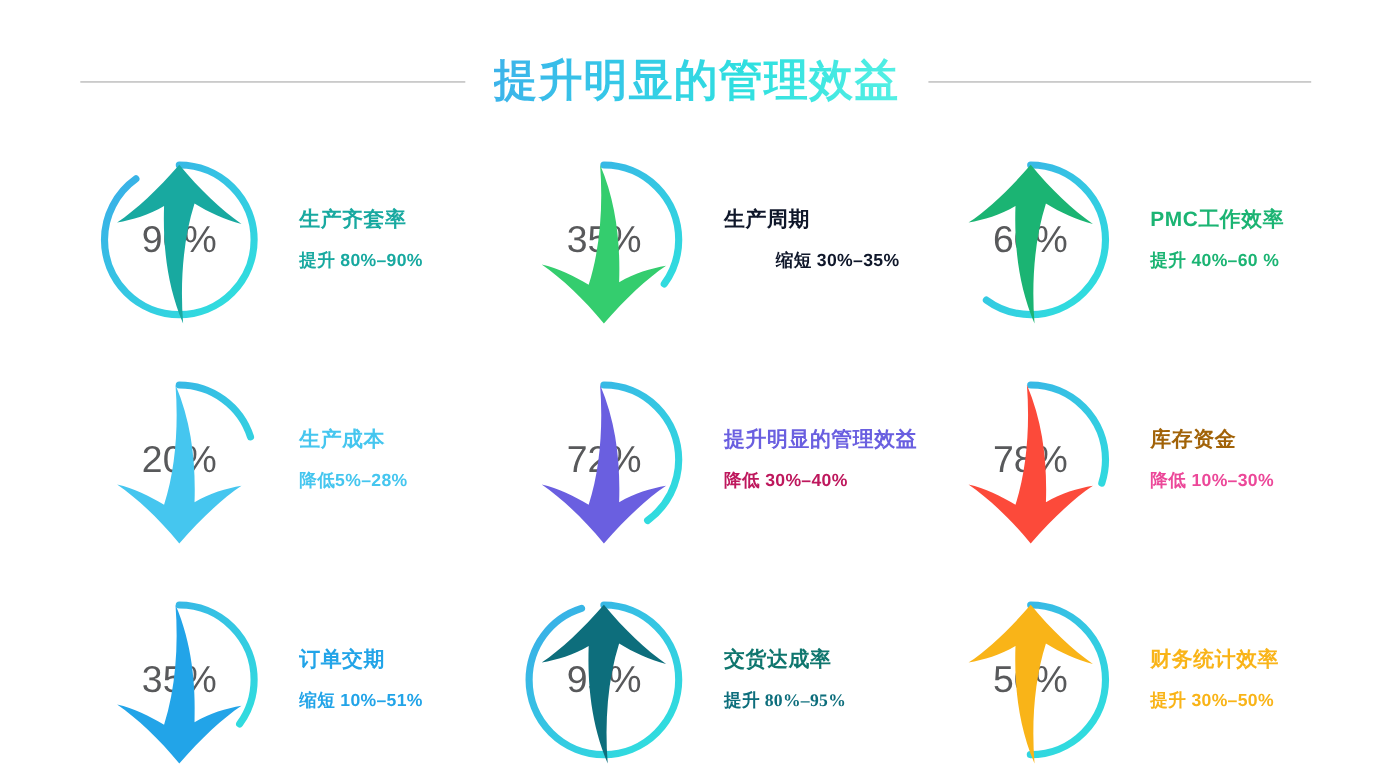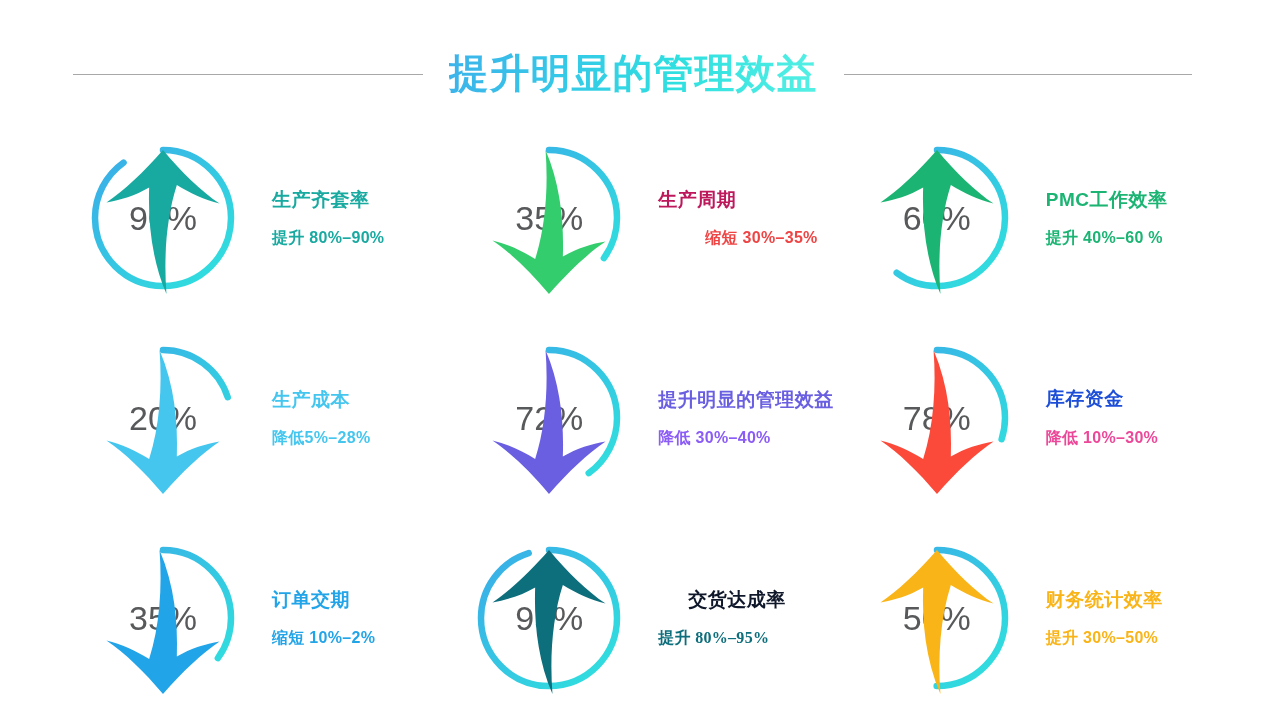--- a/index.html
+++ b/index.html
@@ -177,22 +177,22 @@
             <circle cx="75" cy="75" r="68" fill="none" stroke="url(#ringgrad1)" stroke-width="6.5" stroke-linecap="round" stroke-dasharray="149.53981031087415 279.71679057733775" transform="rotate(-90 75 75)"></circle>
           </svg>
           <div class="gauge-center">
             <div class="pct">35%</div>
             <svg class="arrow" viewBox="0 0 22 26">
               <path d="M11 25.5 C14.4 21.6 17.8 18.4 20.8 16.4 C18.4 16.8 15.8 17.6 13.4 19.0 C13.6 13.0 13.0 6.6 10.4 0.5 C10.9 7.0 10.4 13.8 8.6 19.4 C6.3 18.0 3.8 16.8 1.2 16.2 C4.4 18.4 7.8 21.6 11 25.5 Z" fill="#34cd6e"></path>
             </svg>
           </div>
         </div>
         <div class="labels">
-          <div class="metric-title" style="color: #be185d;">生产周期</div>
-          <div class="metric-sub" style="color: #ef4444; padding-left: 47px;">缩短 30%–35%</div>
+          <div class="metric-title" style="color: #0f172a;">生产周期</div>
+          <div class="metric-sub" style="color: #0f172a; padding-left: 47px;">缩短 30%–35%</div>
         </div>
       </div>
       <div class="cell">
         <div class="gauge">
           <svg viewBox="0 0 150 150">
             <defs>
               <linearGradient id="ringgrad2" x1="1" y1="0" x2="0" y2="1">
                 <stop offset="0%" stop-color="#3aabe8"></stop>
                 <stop offset="100%" stop-color="#2fe3dd"></stop>
               </linearGradient>
@@ -247,21 +247,21 @@
           </svg>
           <div class="gauge-center">
             <div class="pct">72%</div>
             <svg class="arrow" viewBox="0 0 22 26">
               <path d="M11 25.5 C14.4 21.6 17.8 18.4 20.8 16.4 C18.4 16.8 15.8 17.6 13.4 19.0 C13.6 13.0 13.0 6.6 10.4 0.5 C10.9 7.0 10.4 13.8 8.6 19.4 C6.3 18.0 3.8 16.8 1.2 16.2 C4.4 18.4 7.8 21.6 11 25.5 Z" fill="#6a5fe0"></path>
             </svg>
           </div>
         </div>
         <div class="labels">
           <div class="metric-title" style="color: rgb(106, 95, 224);">提升明显的管理效益</div>
-          <div class="metric-sub" style="color: #8b5cf6;">降低 30%–40%</div>
+          <div class="metric-sub" style="color: #be185d;">降低 30%–40%</div>
         </div>
       </div>
       <div class="cell">
         <div class="gauge">
           <svg viewBox="0 0 150 150">
             <defs>
               <linearGradient id="ringgrad5" x1="1" y1="0" x2="0" y2="1">
                 <stop offset="0%" stop-color="#3aabe8"></stop>
                 <stop offset="100%" stop-color="#2fe3dd"></stop>
               </linearGradient>
@@ -269,21 +269,21 @@
             <circle cx="75" cy="75" r="68" fill="none" stroke="url(#ringgrad5)" stroke-width="6.5" stroke-linecap="round" stroke-dasharray="128.17698026646357 301.0796206217483" transform="rotate(-90 75 75)"></circle>
           </svg>
           <div class="gauge-center">
             <div class="pct">78%</div>
             <svg class="arrow" viewBox="0 0 22 26">
               <path d="M11 25.5 C14.4 21.6 17.8 18.4 20.8 16.4 C18.4 16.8 15.8 17.6 13.4 19.0 C13.6 13.0 13.0 6.6 10.4 0.5 C10.9 7.0 10.4 13.8 8.6 19.4 C6.3 18.0 3.8 16.8 1.2 16.2 C4.4 18.4 7.8 21.6 11 25.5 Z" fill="#fc4a3a"></path>
             </svg>
           </div>
         </div>
         <div class="labels">
-          <div class="metric-title" style="color: #1d4ed8; font-family: Liberation Mono, monospace;">库存资金</div>
+          <div class="metric-title" style="color: #a16207;">库存资金</div>
           <div class="metric-sub" style="color: #ec4899;">降低 10%–30%</div>
         </div>
       </div>
       <div class="cell">
         <div class="gauge">
           <svg viewBox="0 0 150 150">
             <defs>
               <linearGradient id="ringgrad6" x1="1" y1="0" x2="0" y2="1">
                 <stop offset="0%" stop-color="#3aabe8"></stop>
                 <stop offset="100%" stop-color="#2fe3dd"></stop>
@@ -293,21 +293,21 @@
           </svg>
           <div class="gauge-center">
             <div class="pct">35%</div>
             <svg class="arrow" viewBox="0 0 22 26">
               <path d="M11 25.5 C14.4 21.6 17.8 18.4 20.8 16.4 C18.4 16.8 15.8 17.6 13.4 19.0 C13.6 13.0 13.0 6.6 10.4 0.5 C10.9 7.0 10.4 13.8 8.6 19.4 C6.3 18.0 3.8 16.8 1.2 16.2 C4.4 18.4 7.8 21.6 11 25.5 Z" fill="#22a4e8"></path>
             </svg>
           </div>
         </div>
         <div class="labels">
           <div class="metric-title" style="color: rgb(34, 164, 232);">订单交期</div>
-          <div class="metric-sub" style="color: rgb(34, 164, 232);">缩短 10%–2%</div>
+          <div class="metric-sub" style="color: rgb(34, 164, 232);">缩短 10%–51%</div>
         </div>
       </div>
       <div class="cell">
         <div class="gauge">
           <svg viewBox="0 0 150 150">
             <defs>
               <linearGradient id="ringgrad7" x1="1" y1="0" x2="0" y2="1">
                 <stop offset="0%" stop-color="#3aabe8"></stop>
                 <stop offset="100%" stop-color="#2fe3dd"></stop>
               </linearGradient>
@@ -315,21 +315,21 @@
             <circle cx="75" cy="75" r="68" fill="none" stroke="url(#ringgrad7)" stroke-width="6.5" stroke-linecap="round" stroke-dasharray="405.8937708438013 23.362830044410615" transform="rotate(-90 75 75)"></circle>
           </svg>
           <div class="gauge-center">
             <div class="pct">95%</div>
             <svg class="arrow" viewBox="0 0 22 26">
               <path d="M11 0.5 C7.6 4.4 4.2 7.6 1.2 9.6 C3.6 9.2 6.2 8.4 8.6 7.0 C8.4 13.0 9.0 19.4 11.6 25.5 C11.1 19.0 11.6 12.2 13.4 6.6 C15.7 8.0 18.2 9.2 20.8 9.8 C17.6 7.6 14.2 4.4 11 0.5 Z" fill="#0d6e7c"></path>
             </svg>
           </div>
         </div>
         <div class="labels">
-          <div class="metric-title" style="color: #0f172a; margin-left: 30px;">交货达成率</div>
+          <div class="metric-title" style="color: #0f766e;">交货达成率</div>
           <div class="metric-sub" style="color: rgb(13, 110, 124); font-family: Liberation Serif, serif;">提升 80%–95%</div>
         </div>
       </div>
       <div class="cell">
         <div class="gauge">
           <svg viewBox="0 0 150 150">
             <defs>
               <linearGradient id="ringgrad8" x1="1" y1="0" x2="0" y2="1">
                 <stop offset="0%" stop-color="#3aabe8"></stop>
                 <stop offset="100%" stop-color="#2fe3dd"></stop>

